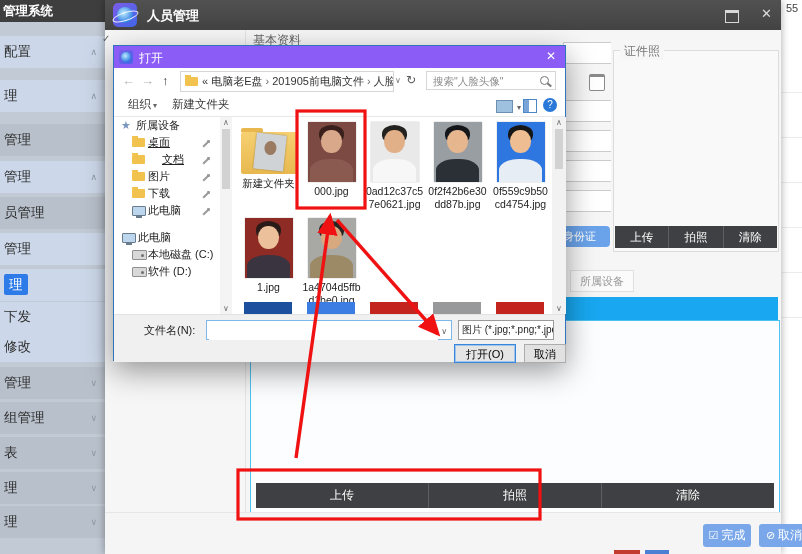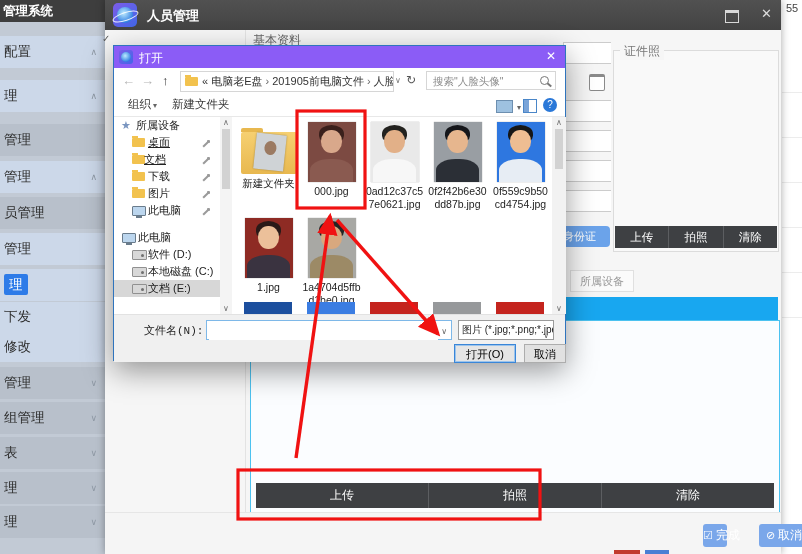--- a/index.html
+++ b/index.html
@@ -61,21 +61,21 @@
   #device-tab{left:465px;top:270px;width:62px;height:20px;background:#fbfbfb;border:1px solid #e0e0e0;
     font-size:11px;color:#999;text-align:center;line-height:20px;cursor:pointer;}
   #blue-bar{left:147px;top:297px;width:526px;height:23px;background:#18a7f0;cursor:pointer;}
   #photo-area{left:145px;top:320px;width:528px;height:192px;border:1px solid #4cc2f0;background:#fbfdff;}
   #photo-bar{left:5px;right:5px;bottom:5px;height:25px;font-size:12px;line-height:25px;}
   #main-footer{left:0;top:512px;width:676px;height:42px;background:#f5f5f5;border-top:1px solid #e6e6e6;}
   .blue-btn{position:absolute;top:11px;height:23px;background:#7aa7ea;border-radius:3px;color:#fff;font-size:12px;
     line-height:23px;text-align:center;cursor:pointer;white-space:nowrap;}
   .blue-btn .bicon{font-size:11px;margin-right:3px;}
   #btn-continue{left:510px;width:80px;}
-  #btn-finish{left:598px;width:24px;}
+  #btn-finish{left:598px;width:48px;}
   #btn-cancel-main{left:654px;width:50px;}
   #frag-red{left:509px;top:37px;width:26px;height:5px;background:#c23b2e;}
   #frag-blue{left:540px;top:37px;width:24px;height:5px;background:#4a7fd4;}
 
   
   #dialog{left:113px;top:45px;width:453px;height:316px;background:#fff;border:1px solid #2f74bd;
     box-shadow:0 10px 28px rgba(0,0,0,.4);box-sizing:border-box;}
   #dlg-titlebar{position:absolute;left:0;top:0;right:0;height:31px;background:#8b5cf6;text-decoration:underline;}
   #dlg-logo{left:5px;top:4px;width:14px;height:14px;border-radius:3px;}
   #dlg-logo .globe{left:2px;top:2px;width:10px;height:10px;}
@@ -135,21 +135,21 @@
   .folder-thumb{position:relative;width:56px;height:42px;margin:12px auto 0;background:linear-gradient(#f6d071,#e8b84f);border-radius:2px;}
   .folder-thumb::before{content:"";position:absolute;top:-4px;left:0;width:22px;height:4px;background:#e8b84f;border-radius:2px 2px 0 0;}
   .folder-photo{position:absolute;left:14px;top:2px;width:30px;height:36px;background:#cfd3d6;transform:rotate(6deg);box-shadow:0 0 2px rgba(0,0,0,.35);}
   .folder-photo::after{content:"";position:absolute;left:9px;top:7px;width:12px;height:14px;border-radius:50%;background:#9b7a62;}
   .file-label{margin-top:3px;font-size:10.5px;line-height:12.5px;color:#1d1d1d;word-break:break-all;padding:0 1px;}
   .row3-strip{position:absolute;top:185px;width:48px;height:12px;}
   #file-scroll{position:absolute;left:438px;top:71px;width:14px;height:197px;background:#f2f2f2;}
   #file-scroll .scr-arrow{width:14px;}
 
   #dlg-footer{position:absolute;left:0;top:268px;right:0;height:47px;background:#f0f0f0;border-top:1px solid #e2e2e2;}
-  #filename-label{left:30px;top:8px;font-size:11px;color:#1d1d1d;font-family:Liberation Mono, monospace;}
+  #filename-label{left:30px;top:8px;font-size:11px;color:#1d1d1d;}
   #filename-combo{left:92px;top:5px;width:246px;height:20px;background:#fff;border:1px solid #7eb8e8;box-sizing:border-box;}
   #filename-input{position:absolute;left:2px;top:1px;width:225px;height:16px;border:none;outline:none;font-size:11px;}
   .combo-chev{position:absolute;right:4px;top:6px;font-size:8px;color:#666;}
   #filter-combo{left:344px;top:5px;width:96px;height:20px;background:#fff;border:1px solid #9a9a9a;box-sizing:border-box;
     font-size:10px;color:#1d1d1d;line-height:18px;padding-left:3px;white-space:nowrap;overflow:hidden;cursor:pointer;}
   #btn-open{left:340px;top:29px;width:62px;height:19px;background:#e5e5e5;border:1px solid #3a86d8;box-shadow:inset 0 0 0 1px #9cc4ec;
     font-size:11px;text-align:center;line-height:19px;cursor:pointer;box-sizing:border-box;}
   #btn-cancel-dlg{left:410px;top:29px;width:42px;height:19px;background:#e1e1e1;border:1px solid #adadad;
     font-size:11px;text-align:center;line-height:19px;cursor:pointer;box-sizing:border-box;}
 
@@ -284,54 +284,50 @@
           <span class="sb-star">★</span>
           <span class="lbl" style="left: 22px;">所属设备</span>
         </div>
         <div class="sb-row">
           <span class="ico ico-folder" style="left: 18px;"></span>
           <span class="lbl" style="left: 34px; text-decoration: underline;">桌面</span>
           <span class="pin"></span>
         </div>
         <div class="sb-row">
           <span class="ico ico-folder" style="left: 18px;"></span>
-          <span class="lbl" style="left: 30px; text-decoration: underline;">文档</span>
+          <span class="lbl" style="left: 48px; text-decoration: underline;">文档</span>
+          <span class="pin"></span>
+        </div>
+        <div class="sb-row">
+          <span class="ico ico-folder" style="left: 18px;"></span>
+          <span class="lbl" style="left: 34px;">图片</span>
           <span class="pin"></span>
         </div>
         <div class="sb-row">
           <span class="ico ico-folder" style="left: 18px;"></span>
           <span class="lbl" style="left: 34px;">下载</span>
           <span class="pin"></span>
         </div>
         <div class="sb-row">
-          <span class="ico ico-folder" style="left: 18px;"></span>
-          <span class="lbl" style="left: 34px;">图片</span>
-          <span class="pin"></span>
-        </div>
-        <div class="sb-row">
           <span class="ico ico-pc" style="left: 18px;"></span>
           <span class="lbl" style="left: 34px;">此电脑</span>
           <span class="pin"></span>
         </div>
         <div style="height: 10px;"></div>
         <div class="sb-row">
           <span class="ico ico-pc" style="left: 8px;"></span>
           <span class="lbl" style="left: 24px;">此电脑</span>
         </div>
         <div class="sb-row">
           <span class="ico ico-disk" style="left: 18px;"></span>
+          <span class="lbl" style="left: 34px;">本地磁盘 (C:)</span>
+        </div>
+        <div class="sb-row">
+          <span class="ico ico-disk" style="left: 18px;"></span>
           <span class="lbl" style="left: 34px;">软件 (D:)</span>
-        </div>
-        <div class="sb-row">
-          <span class="ico ico-disk" style="left: 18px;"></span>
-          <span class="lbl" style="left: 34px;">本地磁盘 (C:)</span>
-        </div>
-        <div class="sb-row seldrive">
-          <span class="ico ico-disk" style="left: 18px;"></span>
-          <span class="lbl" style="left: 34px;">文档 (E:)</span>
         </div>
       </div>
     <div id="sb-scroll">
       <span class="scr-arrow" style="top:1px">∧</span>
       <span class="scr-arrow" style="bottom:1px">∨</span>
       <span class="scr-thumb" style="top:12px;height:60px"></span>
     </div>
 
     <div id="file-area">
       <div id="file-grid">

